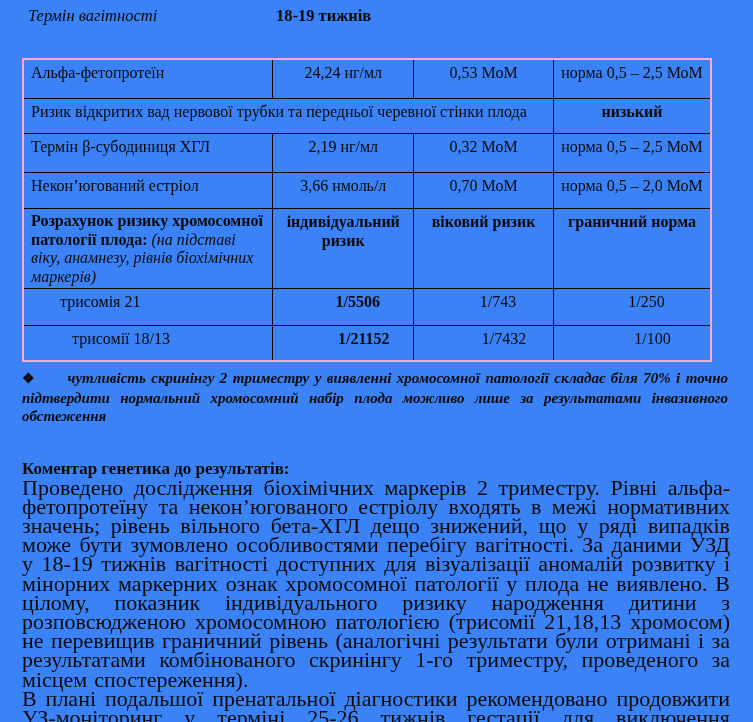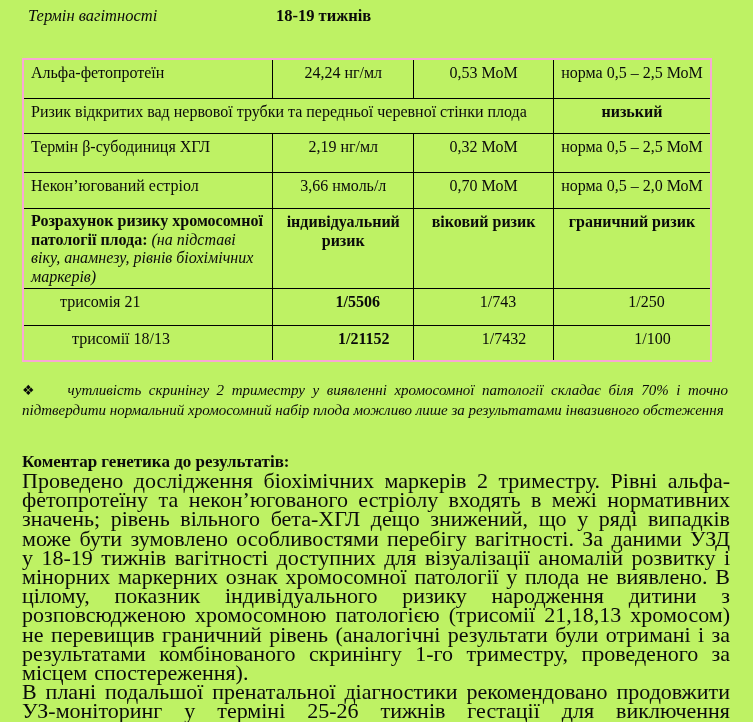--- a/index.html
+++ b/index.html
@@ -6,21 +6,21 @@
     margin: 0;
     padding: 0;
     background: #ffffff;
   }
   .page {
     position: relative;
     width: 753px;
     height: 722px;
     box-sizing: border-box;
     padding: 6px 23px 0 22px;
-    background: #bef264;
+    background: #3b82f6;
     color: #0a0a0a;
     font-family: "Liberation Serif", "DejaVu Serif", serif;
     overflow: hidden;
   }
   
   .top-line {
     display: flex;
     align-items: baseline;
     font-size: 16.5px;
     line-height: 20px;
@@ -67,26 +67,27 @@
   tr.r1 td { height: 33px; }
   tr.r2 td { height: 29px; }
   tr.r3 td { height: 33px; }
   tr.r4 td { height: 30px; }
   tr.r5 td { height: 49px; }
   tr.r6 td { height: 31px; padding-left: 36px; }
   tr.r7 td { height: 29px; padding-left: 48px; }
   tr.r5 td.risk-title { font-size: 16px; line-height: 18.5px; }
   
   .footnote {
-    margin-top: 19px;
+    margin-top: 7px;
     width: 706px;
     font-style: italic;
     font-size: 15px;
     line-height: 18.5px;
     text-align: justify;
+    font-weight: bold;
   }
   .footnote .bullet {
     font-style: normal;
     font-size: 14px;
     display: inline-block;
   }
   .footnote .tab {
     display: inline-block;
     width: 33px;
   }
@@ -145,21 +146,21 @@
       <tr class="r4">
         <td>Некон’югований естріол</td>
         <td class="center">3,66 нмоль/л</td>
         <td class="center">0,70 МоМ</td>
         <td class="center">норма 0,5 – 2,0 МоМ</td>
       </tr>
       <tr class="r5">
         <td class="risk-title"><span class="bold">Розрахунок ризику хромосомної патології  плода:</span> <span class="ital">(на підставі віку, анамнезу, рівнів біохімічних маркерів)</span></td>
         <td class="center bold">індивідуальний ризик</td>
         <td class="center bold">віковий ризик</td>
-        <td class="center bold">граничний ризик</td>
+        <td class="center bold">граничний норма</td>
       </tr>
       <tr class="r6">
         <td>трисомія  21</td>
         <td class="center bold">1/5506</td>
         <td class="center">1/743</td>
         <td class="center">1/250</td>
       </tr>
       <tr class="r7">
         <td>трисомії 18/13</td>
         <td class="center bold">1/21152</td>

